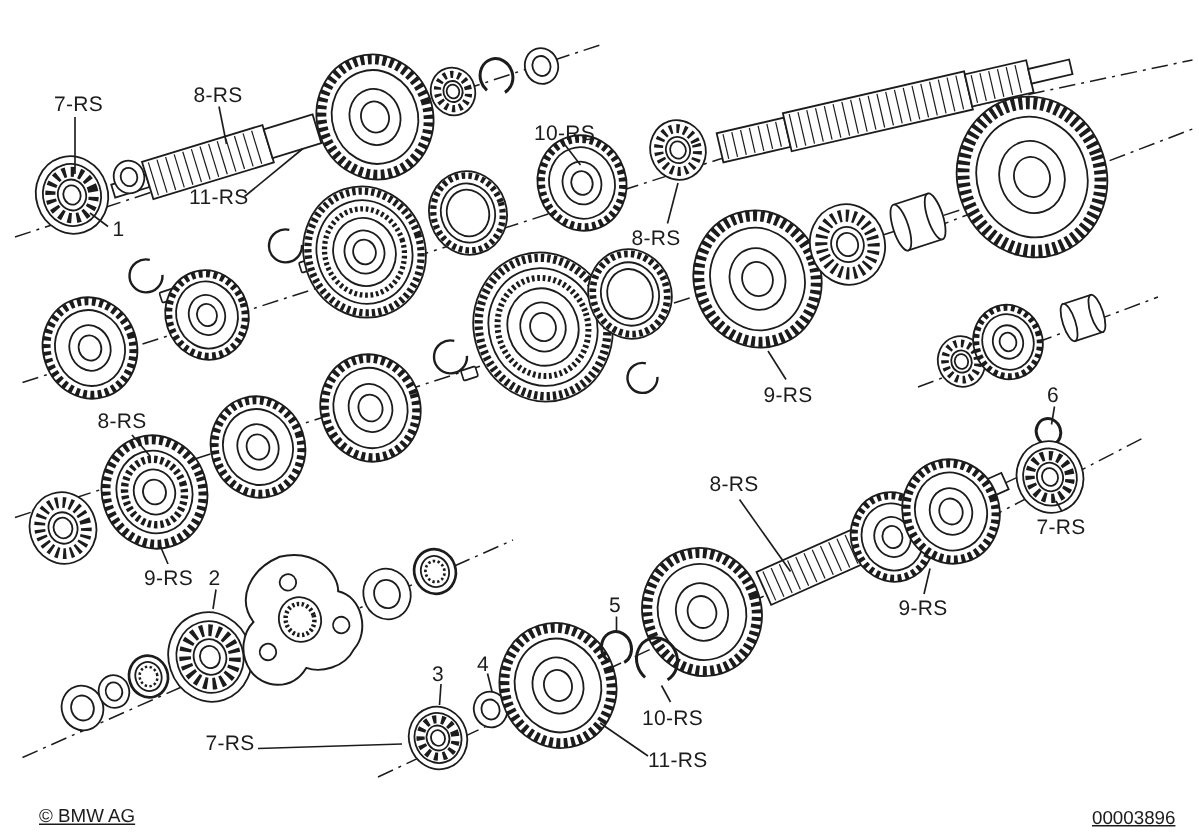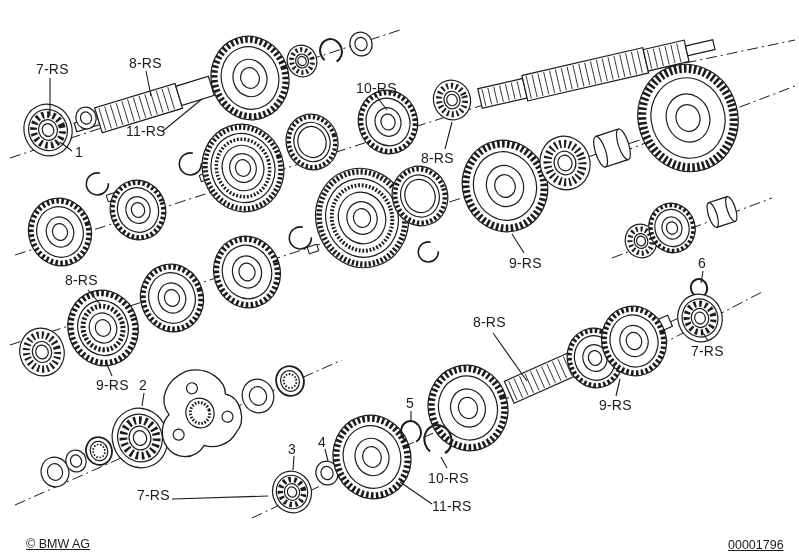--- a/index.html
+++ b/index.html
@@ -429,14 +429,14 @@
   <span class="callout" style="left:473px;top:314px">8-RS</span>
   <span class="callout" style="left:599px;top:397px">9-RS</span>
   <span class="callout" style="left:406px;top:395px">5</span>
   <span class="callout" style="left:288px;top:441px">3</span>
   <span class="callout" style="left:318px;top:434px">4</span>
   <span class="callout" style="left:428px;top:470px">10-RS</span>
   <span class="callout" style="left:137px;top:487px">7-RS</span>
   <span class="callout" style="left:432px;top:498px">11-RS</span>
 
   <span class="footer-text" style="left:26px;top:537px">© BMW AG</span>
-  <span class="footer-text" style="left:728px;top:538px">00001796</span>
+  <span class="footer-text" style="left:728px;top:538px">00003896</span>
 </div>
 
 </body></html>

